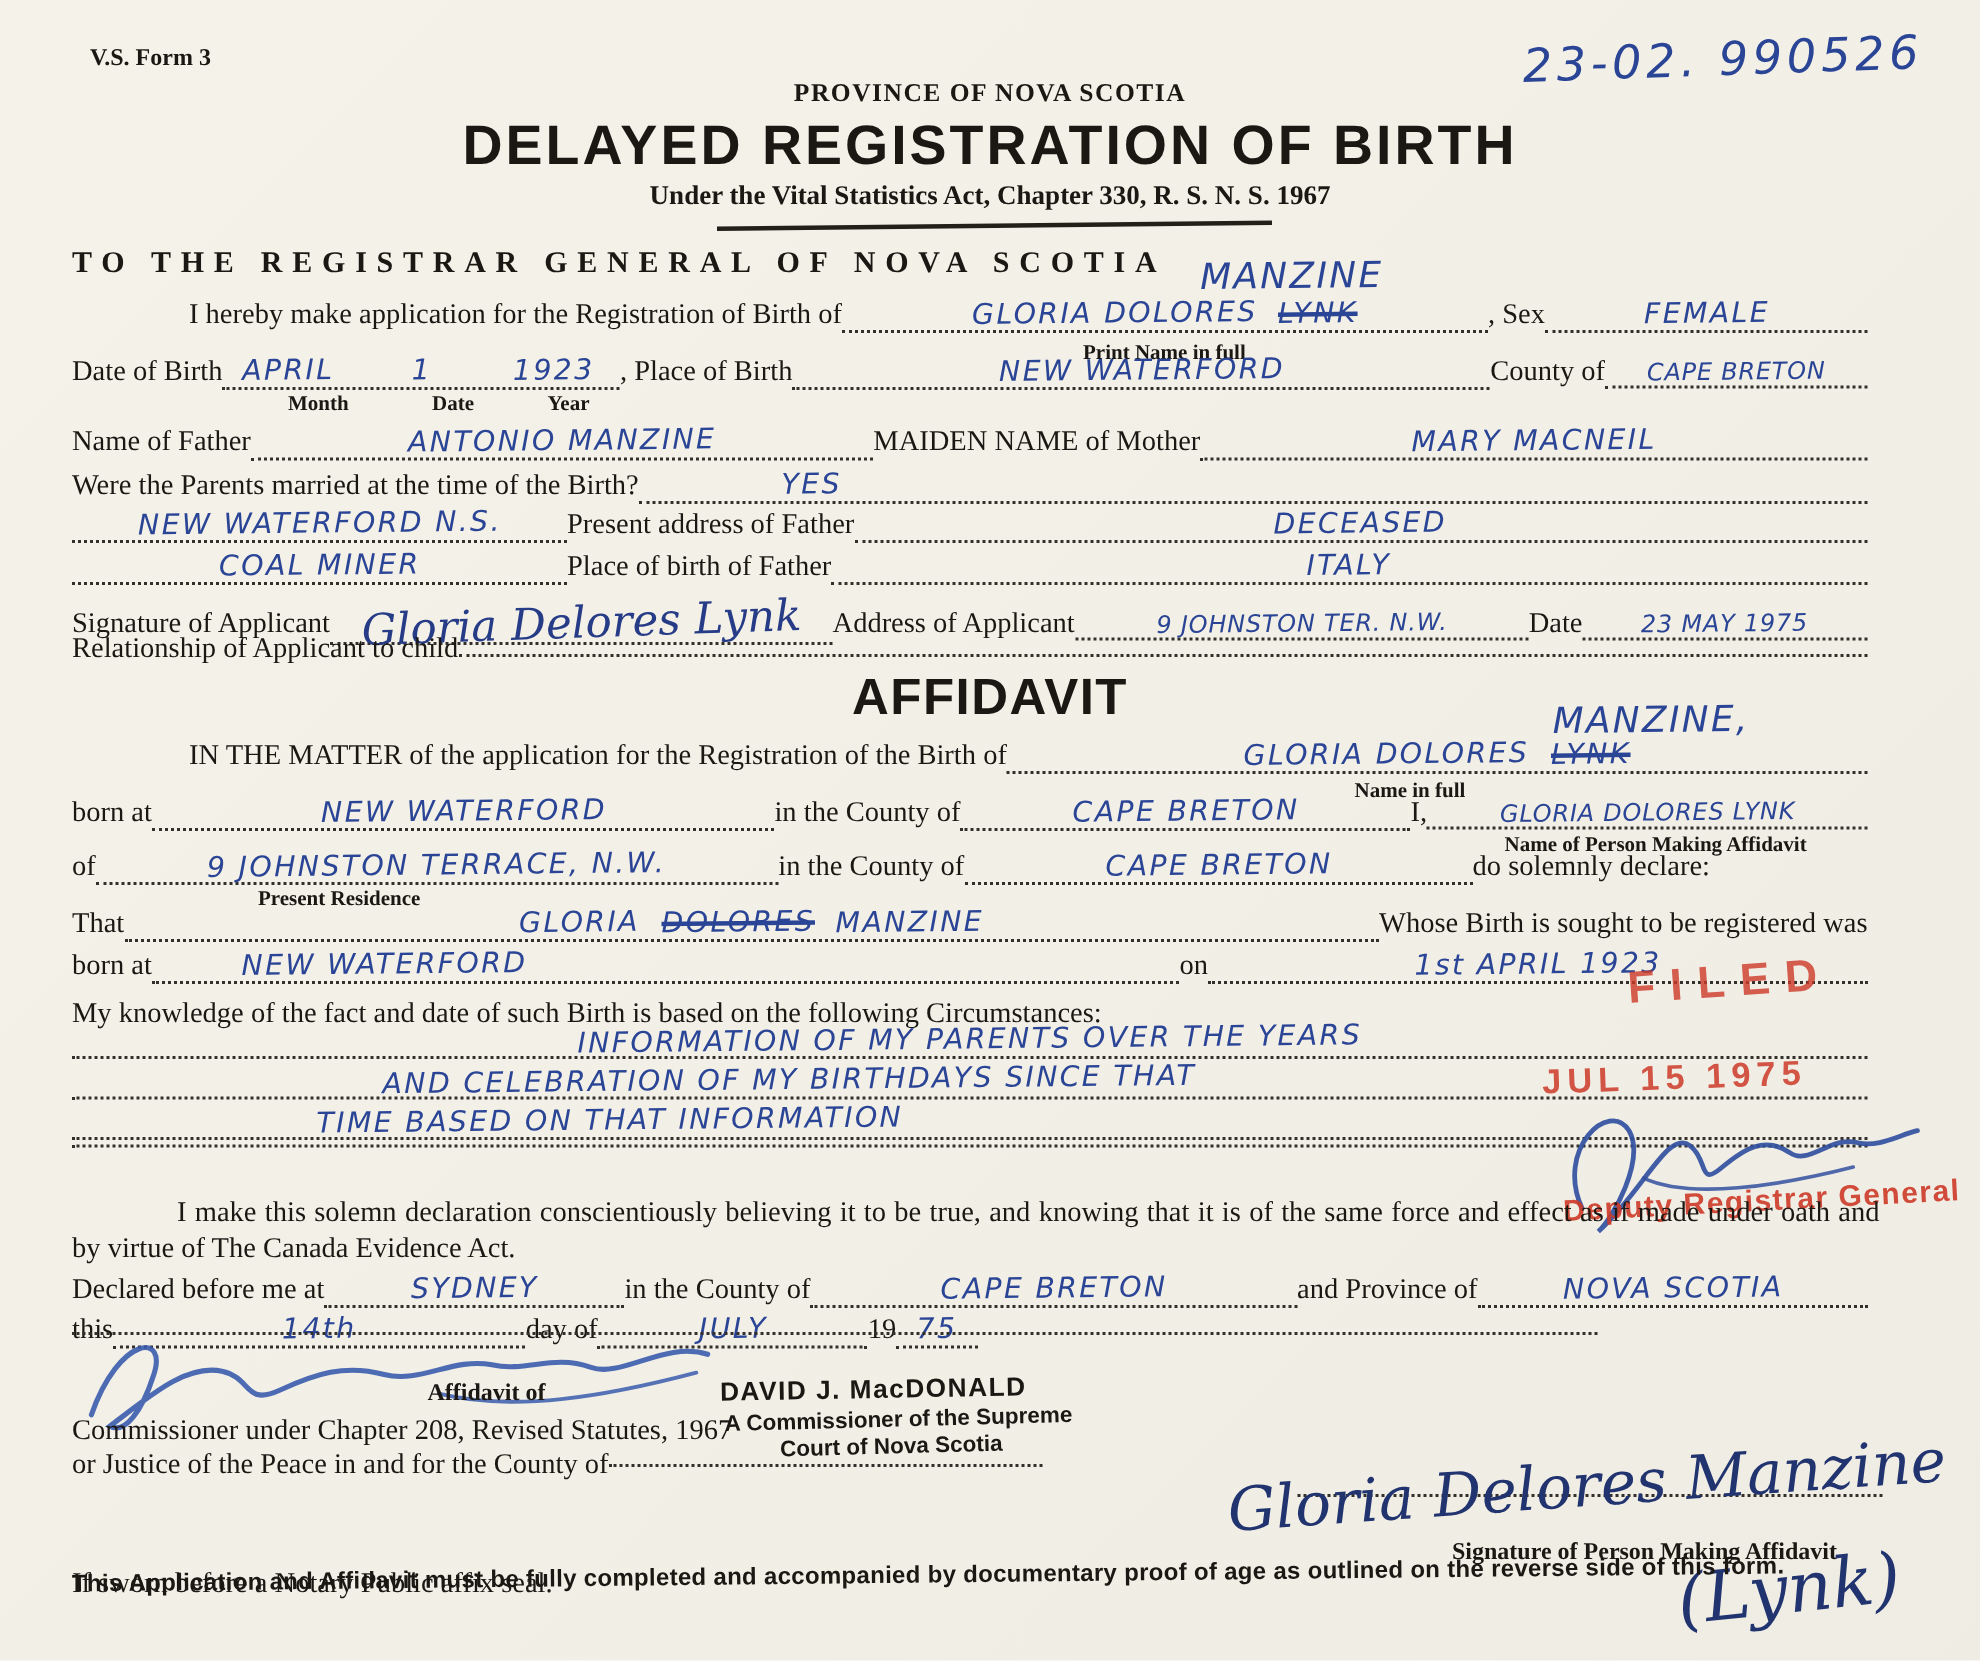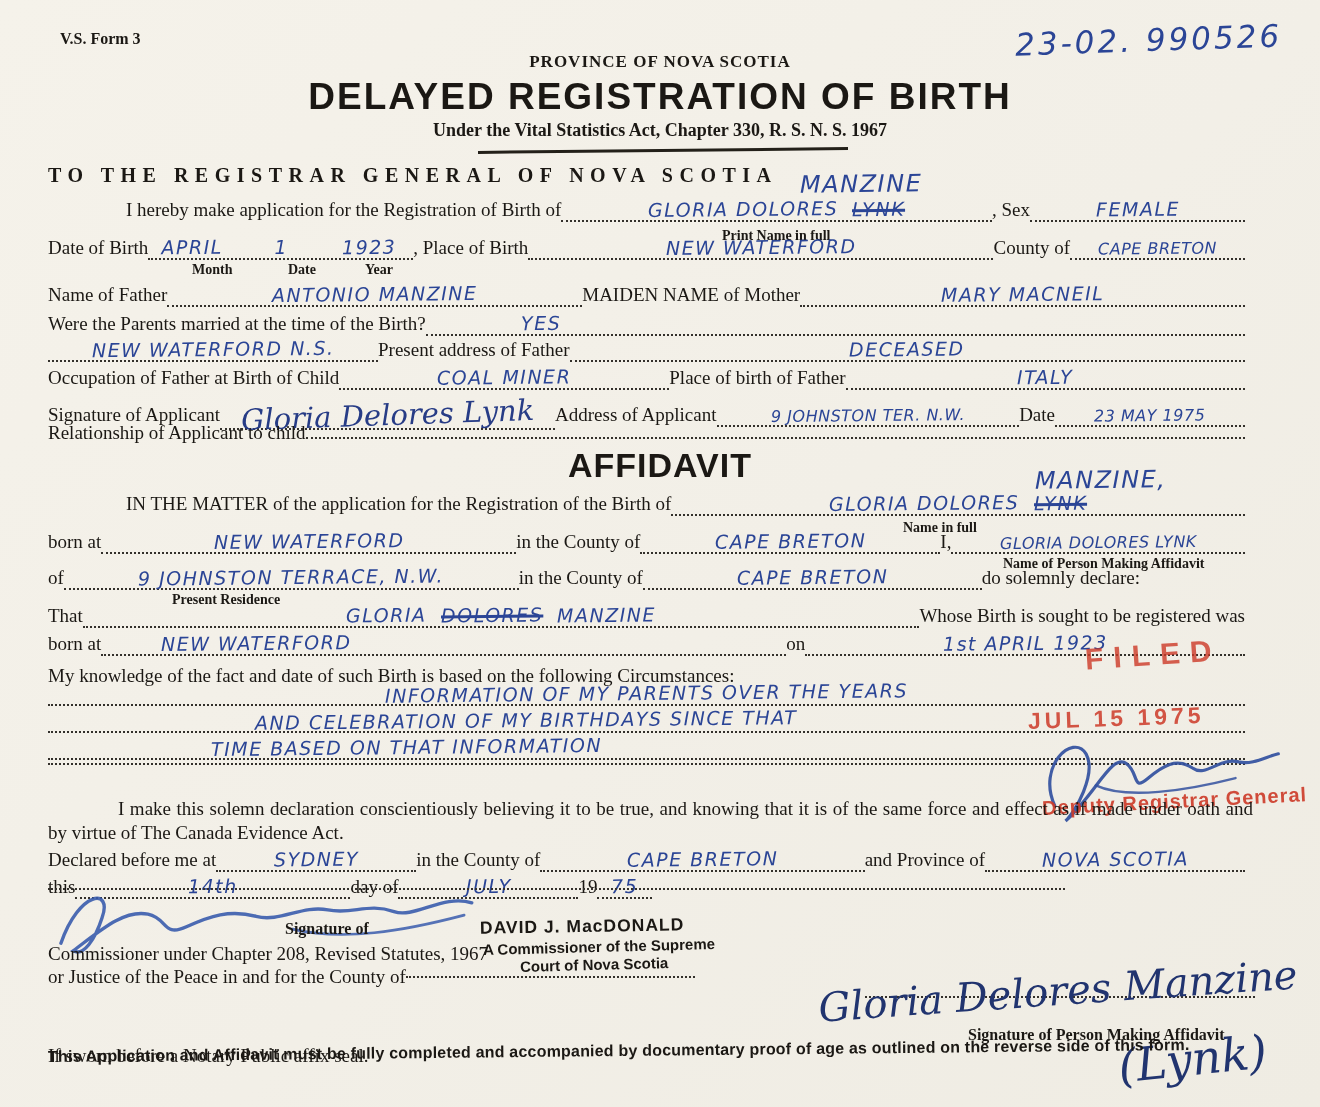--- a/index.html
+++ b/index.html
@@ -101,21 +101,20 @@
   <span class="fill" style="flex:0 0 330px;">
     <span class="hw">NEW WATERFORD N.S.</span>
   </span>
   <span class="lbl">Present address of Father</span>
   <span class="fill">
     <span class="hw">DECEASED</span>
   </span>
 </div>
 
 <div class="row" style="top:366px;">
-  <span class="lbl">Occupation of Father at Birth of Child</span>
   <span class="fill" style="flex:0 0 330px;">
     <span class="hw">COAL MINER</span>
   </span>
   <span class="lbl">Place of birth of Father</span>
   <span class="fill">
     <span class="hw">ITALY</span>
   </span>
 </div>
 
 <div class="row" style="top:394px;">
@@ -262,21 +261,21 @@
   </span>
 </div>
 
 <svg class="abs" style="top:878px;left:52px;transform:rotate(-2deg);" width="430" height="70" viewBox="0 0 430 70">
   <path d="M8,58 C28,6 62,4 50,34 C42,56 30,72 20,66 C46,48 72,26 96,32 C116,37 110,56 134,46 C158,36 178,30 204,38 C228,45 250,28 276,34 C300,40 316,28 342,38 C362,46 392,22 420,32" fill="none" stroke="#3a5cad" stroke-width="3.4" stroke-linecap="round" opacity=".9"></path>
   <path d="M240,52 C290,66 350,58 412,44" fill="none" stroke="#3a5cad" stroke-width="2.6" stroke-linecap="round" opacity=".85"></path>
 </svg>
 <div class="row" style="top:888px;right:255px;">
   <span class="fill"></span>
 </div>
-<div class="caption" style="top:920px;left:285px;font-size:16px;">Signature of</div>
+<div class="caption" style="top:920px;left:285px;font-size:16px;">Affidavit of</div>
 
 <div class="abs title-sans" style="top:916px;left:480px;font-size:17.5px;letter-spacing:1px;transform:rotate(-1deg);">DAVID J. MacDONALD</div>
 <div class="abs title-sans" style="top:938px;left:483px;font-size:15px;transform:rotate(-1.5deg);">A Commissioner of the Supreme</div>
 <div class="abs title-sans" style="top:956px;left:520px;font-size:15px;transform:rotate(-1.5deg);">Court of Nova Scotia</div>
 
 <div class="abs lbl" style="top:942px;left:48px;">Commissioner under Chapter 208, Revised Statutes, 1967</div>
 
 <div class="row" style="top:964px;right:625px;align-items:center;">
   <span class="lbl">or Justice of the Peace in and for the County of</span>
   <span class="fill"></span>

